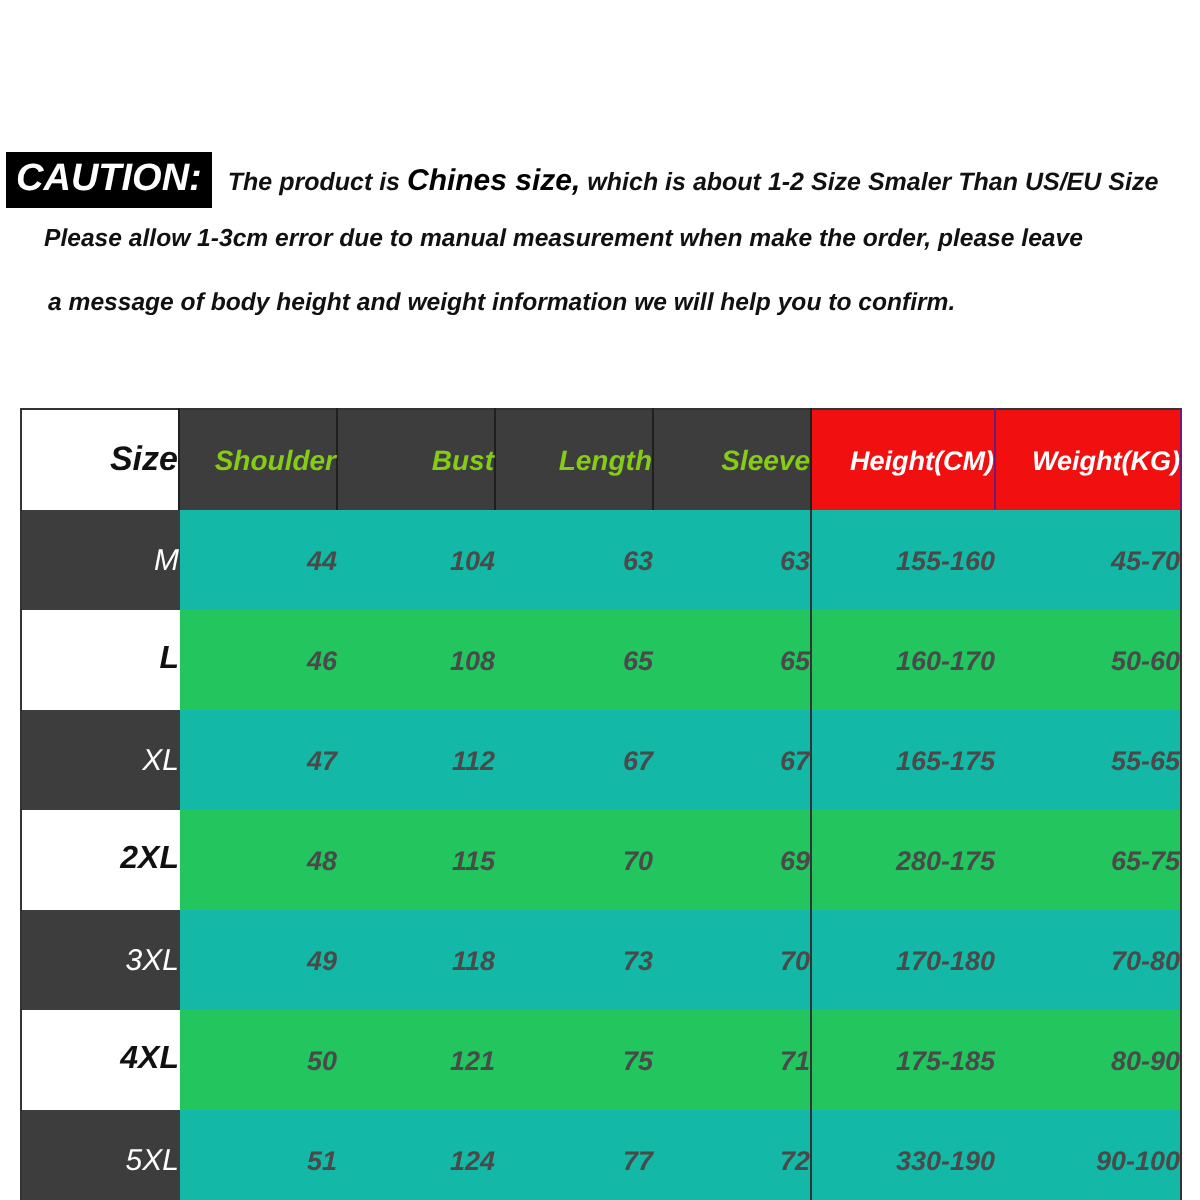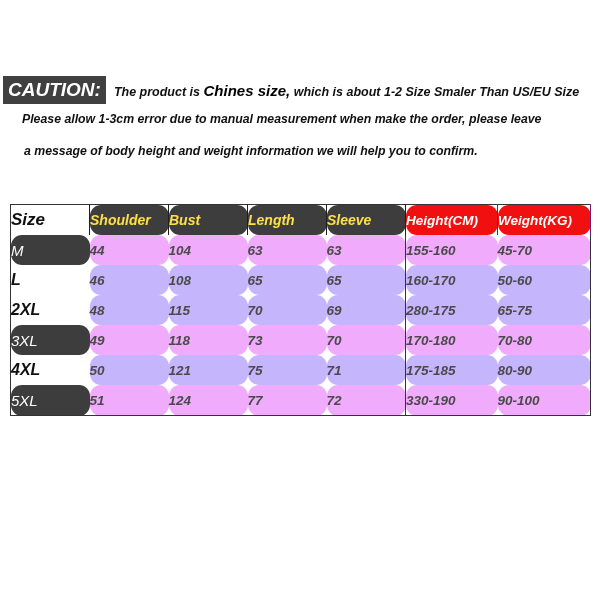--- a/index.html
+++ b/index.html
@@ -3,51 +3,51 @@
 <meta charset="utf-8">
 <style>
   html, body { margin: 0; padding: 0; }
   body {
     width: 600px; height: 600px; background: #ffffff; position: relative; overflow: hidden;
     font-family: "Liberation Sans", sans-serif;
   }
   .notice { position: absolute; left: 0; top: 0; width: 600px; }
   .caution-line { position: absolute; top: 77px; left: 3px; height: 26px; display: flex; align-items: center; white-space: nowrap; }
   .caution-badge {
-    background: #404040; color: #ffffff; font-weight: bold; font-style: italic;
+    background: #000000; color: #ffffff; font-weight: bold; font-style: italic;
     font-size: 19px; padding: 2px 5px; height: 24px; line-height: 24px; letter-spacing: 0px;
     margin-right: 8px;
   }
   .caution-text { font-weight: bold; font-style: italic; font-size: 12.5px; color: #111; }
   .caution-text .red { color: #000000; font-size: 15px; }
   .note-line {
     position: absolute; left: 0; width: 600px; font-weight: bold; font-style: italic;
     font-size: 12.3px; color: #111; white-space: nowrap;
   }
   .note1 { top: 112px; left: 22px; }
   .note2 { top: 144px; left: 24px; }
 
   .size-table {
     position: absolute; left: 10px; top: 204px;
     border-collapse: collapse; border: 1.5px solid #333;
     table-layout: fixed;
   }
   .size-table th, .size-table td {
-    padding: 0; text-align: left; vertical-align: middle; height: 30px;
-    font-style: italic; font-weight: bold; border-radius: 11px;
+    padding: 0; text-align: right; vertical-align: middle; height: 50px;
+    font-style: italic; font-weight: bold;
   }
   .size-table th {
-    background: #3d3d3d; color: #fde047; font-size: 14px; border-right: 1px solid #1f1f1f;
+    background: #3d3d3d; color: #84cc16; font-size: 14px; border-right: 1px solid #1f1f1f;
   }
   .size-table th.size-head { background: #ffffff; color: #111; font-size: 17px; }
   .size-table th.red-head { background: #f20f0f; color: #ffffff; font-size: 13.5px; border-right: 1px solid #701a75; }
   .size-table td { font-size: 13.5px; color: #4a4a4a; }
   .size-table tr.alt td.val { background: #dcdcdc; }
-  .size-table tr td.val { background: #f0abfc; }
-  .size-table tr.alt td.val { background: #c4b5fd; }
+  .size-table tr td.val { background: #14b8a6; }
+  .size-table tr.alt td.val { background: #22c55e; }
   .size-table td.size-cell { font-size: 15px; }
   .size-table td.size-cell.dark { background: #3d3d3d; color: #ffffff; font-weight: normal; font-size: 15px; }
   .size-table td.size-cell.light { background: #ffffff; color: #111; font-weight: bold; font-size: 16px; }
   .size-table td.split { border-left: 1.5px solid #333; }
 </style>
 </head>
 <body>
 
 <div class="notice">
   <div class="caution-line">
@@ -91,20 +91,29 @@
     </tr>
     <tr class="alt">
       <td class="size-cell light">L</td>
       <td class="val">46</td>
       <td class="val">108</td>
       <td class="val">65</td>
       <td class="val">65</td>
       <td class="val split">160-170</td>
       <td class="val">50-60</td>
     </tr>
+    <tr>
+      <td class="size-cell dark">XL</td>
+      <td class="val">47</td>
+      <td class="val">112</td>
+      <td class="val">67</td>
+      <td class="val">67</td>
+      <td class="val split">165-175</td>
+      <td class="val">55-65</td>
+    </tr>
     <tr class="alt">
       <td class="size-cell light">2XL</td>
       <td class="val">48</td>
       <td class="val">115</td>
       <td class="val">70</td>
       <td class="val">69</td>
       <td class="val split">280-175</td>
       <td class="val">65-75</td>
     </tr>
     <tr>

